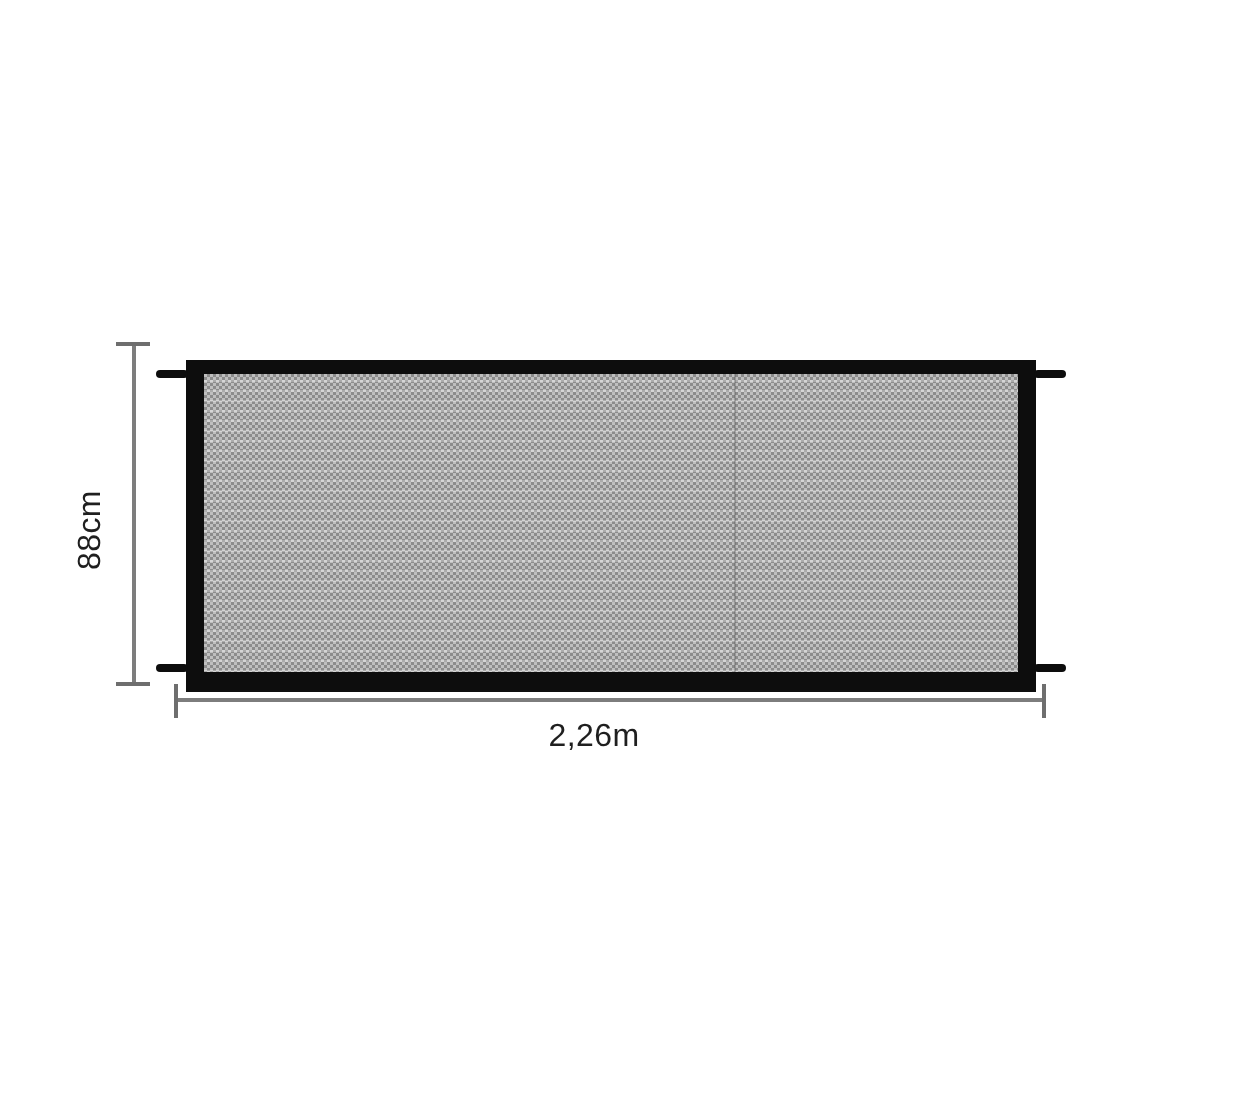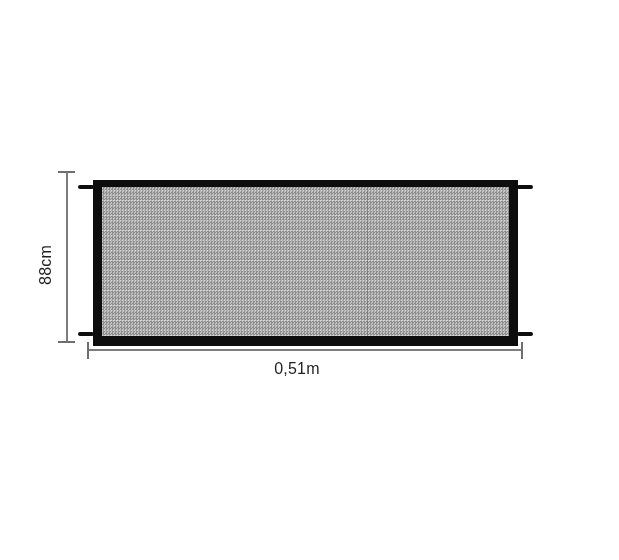--- a/index.html
+++ b/index.html
@@ -131,15 +131,15 @@
   <div class="peg peg-br"></div>
 
   <div class="dim-line-v"></div>
   <div class="dim-cap-h cap-v-top"></div>
   <div class="dim-cap-h cap-v-bottom"></div>
   <div class="dim-label label-height">88cm</div>
 
   <div class="dim-line-h"></div>
   <div class="dim-cap-v cap-h-left"></div>
   <div class="dim-cap-v cap-h-right"></div>
-  <div class="dim-label label-width">0,51m</div>
+  <div class="dim-label label-width">2,26m</div>
 
 </div>
 
 </body></html>

